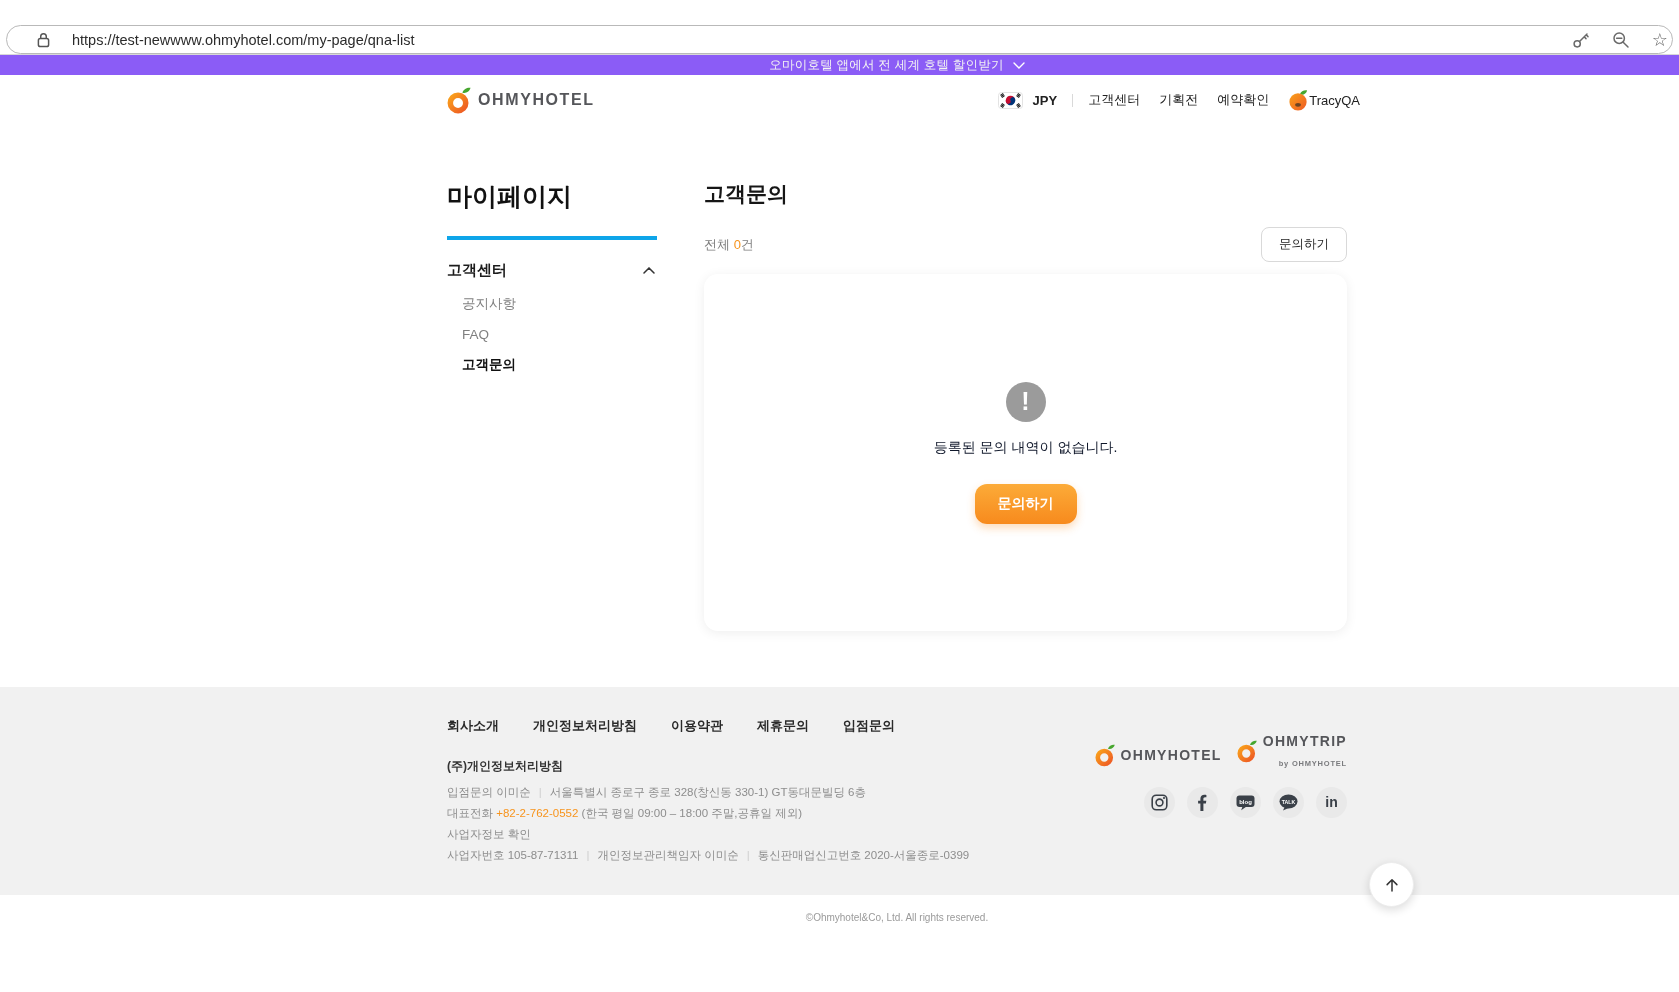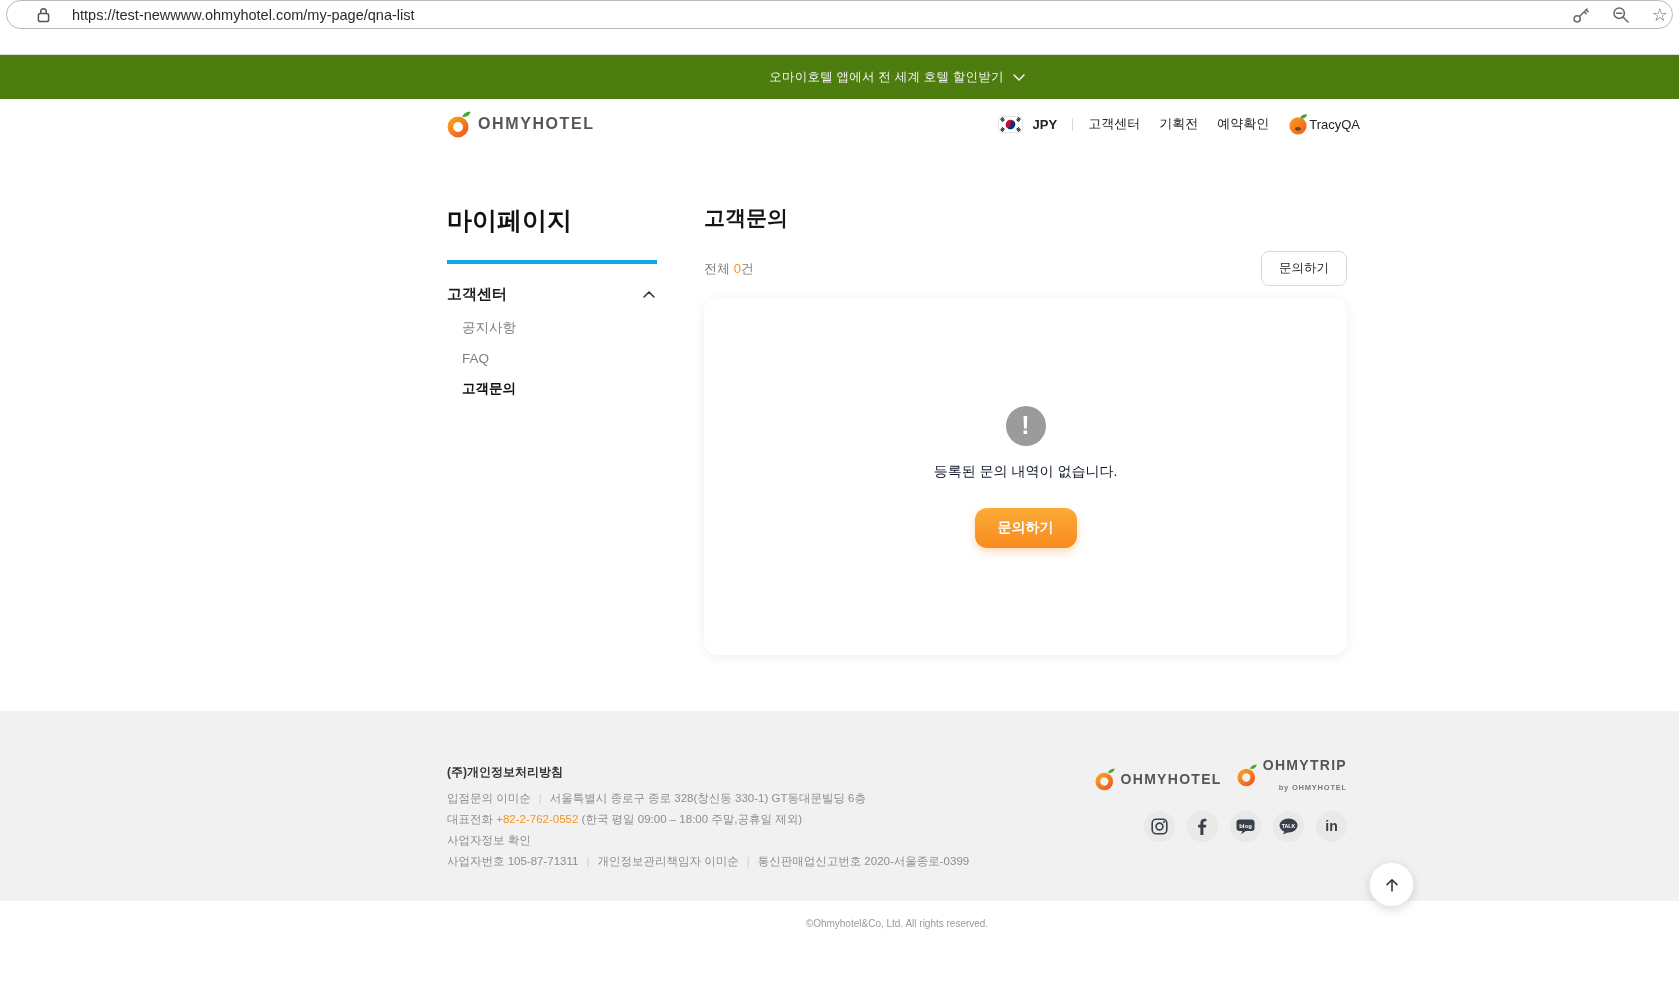--- a/index.html
+++ b/index.html
@@ -3,29 +3,29 @@
 <meta charset="utf-8">
 <style>
   * { box-sizing: border-box; margin: 0; padding: 0; }
   html,body { width:1679px; height:992px; }
   body {
     font-family: "Liberation Sans", sans-serif;
     background:#fff; color:#222; position:relative; overflow:hidden;
   }
   
   .browser-bar { height:55px; background:#fff; border-bottom:1px solid #d8d8d8;
-    display:flex; align-items:flex-start; padding:0 6px; }
+    display:flex; align-items:flex-end; padding:0 6px; }
   .address-pill { flex:1; height:29px; border:1px solid #b9b9b9; border-radius:15px;
     display:flex; align-items:center; padding:0 14px 0 30px; background:#fff; overflow:hidden; }
   .address-url { font-size:14.5px; color:#2b2b2b; margin-left:22px; white-space:nowrap; }
   .pill-right { margin-left:auto; display:flex; align-items:center; gap:22px; }
   .pill-right svg, .address-pill > svg { flex:none; }
   .star-glyph { font-size:18px; color:#666; margin-right:-10px; }
   
-  .banner { height:44px; background:#4d7c0f; display:flex; align-items:center; }
+  .banner { height:20px; background:#8b5cf6; display:flex; align-items:center; }
   .banner-inner { width:900px; margin-left:447px; display:flex; align-items:center;
     justify-content:center; gap:9px; }
   .banner-text { color:#f3f3f3; font-size:12.5px; letter-spacing:.2px; }
   
   .header { height:50px; display:flex; align-items:center; background:#fff; }
   .header-inner { width:913px; margin-left:447px; display:flex; align-items:center; }
   .logo { display:flex; align-items:center; gap:6px; cursor:pointer; }
   .logo-word { font-size:16px; font-weight:800; color:#55565a; letter-spacing:1.6px; }
   .header-right { margin-left:auto; display:flex; align-items:center; }
   .currency { display:flex; align-items:center; gap:10px; cursor:pointer; }
@@ -209,20 +209,27 @@
       <div class="empty-msg">등록된 문의 내역이 없습니다.</div>
       <button class="btn-primary">문의하기</button>
     </div>
   </div>
 
 </div>
 
 <div class="footer">
   <div class="footer-inner">
     <div class="f-left">
+      <div class="f-links">
+        <span class="f-link">회사소개</span>
+        <span class="f-link">개인정보처리방침</span>
+        <span class="f-link">이용약관</span>
+        <span class="f-link">제휴문의</span>
+        <span class="f-link">입점문의</span>
+      </div>
       <div class="f-company">(주)개인정보처리방침</div>
       <div class="f-info">
         <div class="f-row"><span>입점문의 이미순</span><span class="sep">|</span><span>서울특별시 종로구 종로 328(창신동 330-1) GT동대문빌딩 6층</span></div>
         <div class="f-row"><span>대표전화 </span><span class="f-phone">+82-2-762-0552</span><span> (한국 평일 09:00 – 18:00 주말,공휴일 제외)</span></div>
         <div class="f-row">사업자정보 확인</div>
         <div class="f-row"><span>사업자번호 105-87-71311</span><span class="sep">|</span><span>개인정보관리책임자 이미순</span><span class="sep">|</span><span>통신판매업신고번호 2020-서울종로-0399</span></div>
       </div>
     </div>
     <div class="f-right">
       <div class="f-logos">

